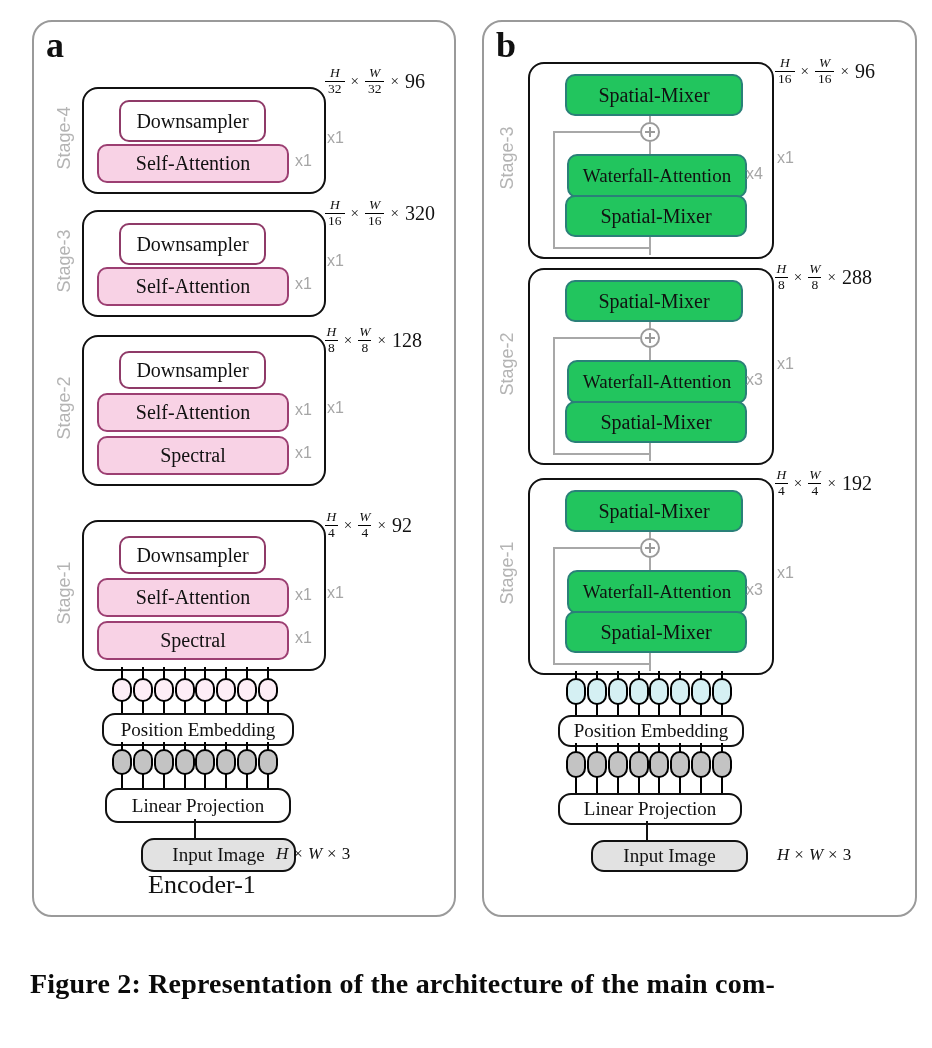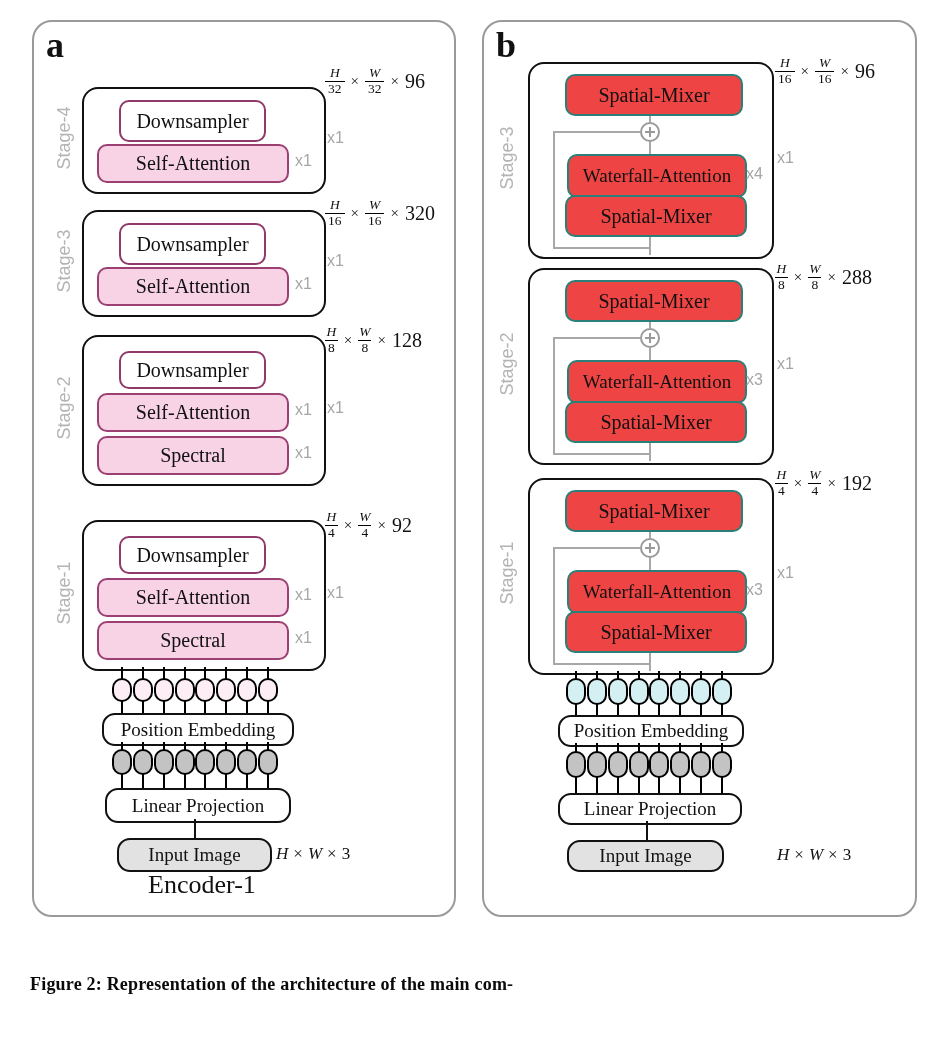--- a/index.html
+++ b/index.html
@@ -5,55 +5,55 @@
   html,body{margin:0;padding:0;background:#fff;}
   #page{position:relative;width:932px;height:1048px;background:#fff;overflow:hidden;
         font-family:"Liberation Serif",serif;color:#111;}
   .panel{position:absolute;border:2px solid #9a9a9a;border-radius:20px;background:#fff;}
   .plabel{position:absolute;font-weight:bold;font-size:36px;font-family:"Liberation Serif",serif;}
   .stagebox{position:absolute;border:2.5px solid #111;border-radius:16px;background:#fff;}
   .blk{position:absolute;display:flex;align-items:center;justify-content:center;
        border-radius:10px;font-size:20px;}
   .pink{background:#f8d2e5;border:2.5px solid #9c3f72;}
   .downs{background:#fff;border:2.5px solid #8f3a68;}
-  .teal{background:#ef4444;border:2.5px solid #2a8078;}
+  .teal{background:#22c55e;border:2.5px solid #2a8078;}
   .vlabel{position:absolute;width:120px;height:22px;transform:rotate(-90deg);
           text-align:center;color:#b4b4b4;font-family:"Liberation Sans",sans-serif;
           font-size:18px;line-height:22px;}
   .rep{position:absolute;color:#a6a6a6;font-family:"Liberation Sans",sans-serif;
        font-size:16px;line-height:20px;}
   .dim{position:absolute;display:flex;align-items:center;gap:6px;}
   .frac{display:flex;flex-direction:column;align-items:center;font-size:13.5px;line-height:1.1;}
   .frac i{font-style:italic;padding:0 1px;}
   .frac b{font-weight:normal;border-top:1.4px solid #000;padding:0 3px;}
   .times{font-size:15px;}
   .chan{font-size:20px;}
   .iobox{position:absolute;display:flex;align-items:center;justify-content:center;
          border:2.5px solid #111;border-radius:13px;background:#fff;font-size:19px;}
-  .inputbox{background:#e2e2e2;}
+  .inputbox{background:#e2e2e2;margin-left:24px;}
   .strip{position:absolute;display:flex;justify-content:space-between;}
   .tokcol{position:relative;width:20px;}
   .tokcol::before{content:"";position:absolute;left:9px;top:0;bottom:0;width:2px;background:#000;}
   .tokcol::after{content:"";position:absolute;left:0;width:16px;border:2px solid #000;
                  border-radius:10px;}
   .row-a1 .tokcol::after{top:11px;height:20px;background:#fdeef6;}
   .row-gray .tokcol::after{top:7px;height:22px;background:#c3c3c3;}
   .row-b1 .tokcol::after{top:7px;height:23px;background:#d5f0f3;}
   .row-b2 .tokcol::after{top:8px;height:23px;background:#c3c3c3;}
   .line{position:absolute;background:#111;}
   .gline{position:absolute;background:#a8a8a8;}
   .plus{position:absolute;width:16px;height:16px;border:2px solid #9a9a9a;
         border-radius:50%;background:#fff;}
   .plus::before{content:"";position:absolute;left:3px;right:3px;top:7px;height:2px;background:#9a9a9a;}
   .plus::after{content:"";position:absolute;top:3px;bottom:3px;left:7px;width:2px;background:#9a9a9a;}
   .encname{position:absolute;text-align:center;font-size:26px;}
   .iodim{position:absolute;font-size:17px;display:flex;gap:5px;align-items:center;}
   .iodim i{font-style:italic;}
   .caption{position:absolute;left:30px;top:964px;width:880px;font-weight:bold;
-           font-size:18px;line-height:40px;letter-spacing:0.2px;color:#0a0a0a;}
+           font-size:28px;line-height:40px;letter-spacing:0.2px;color:#0a0a0a;}
 </style>
 </head>
 <body>
 
 <div id="page">
 
   <div class="panel" style="left:32px;top:20px;width:420px;height:893px;"></div>
   <div class="plabel" style="left:46px;top:24px;">a</div>
 
   <div class="vlabel" style="left:4px;top:127px;">Stage-4</div>

